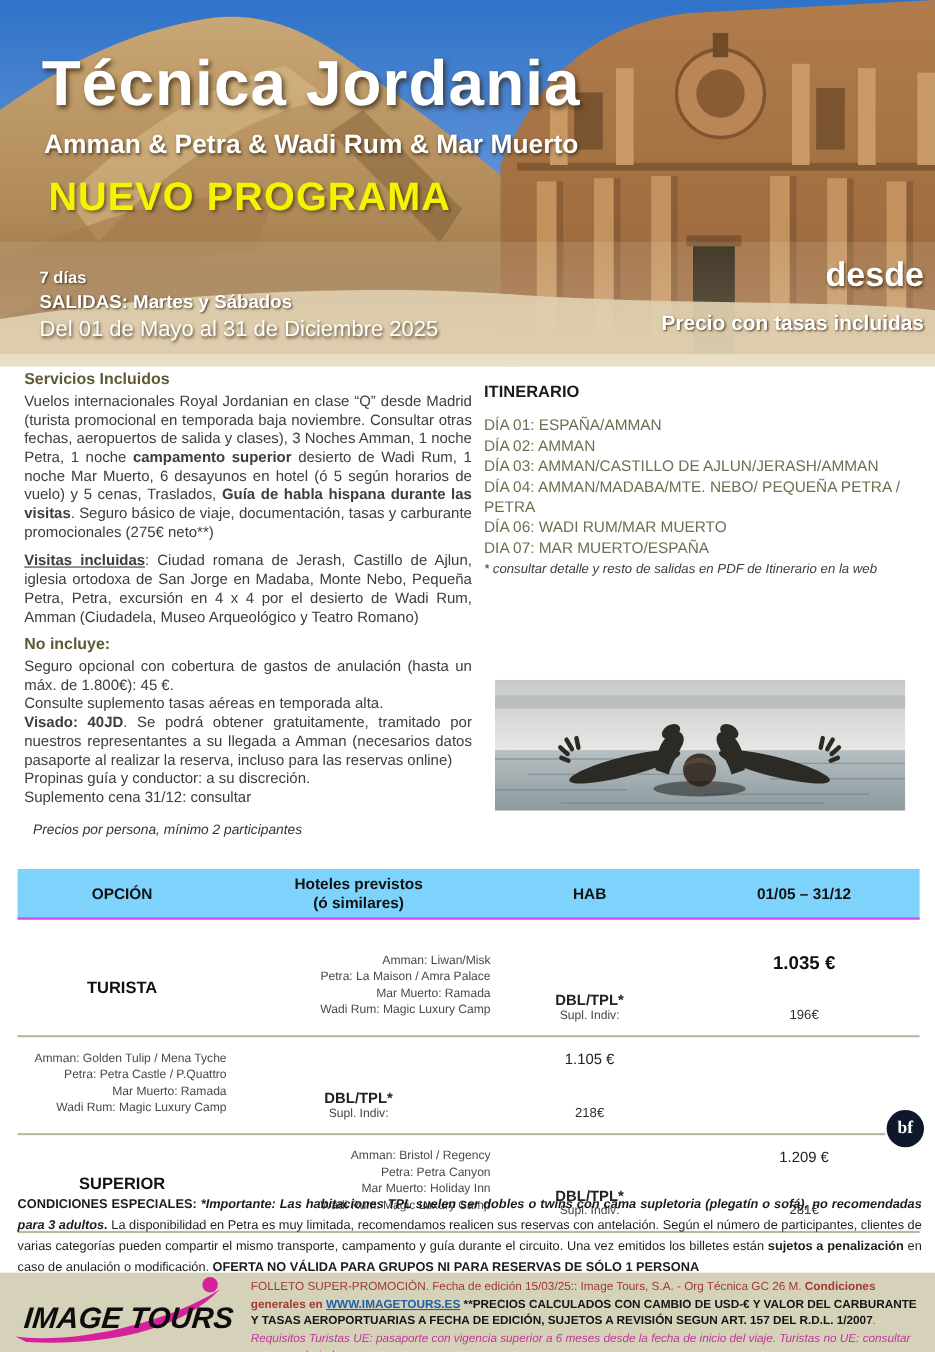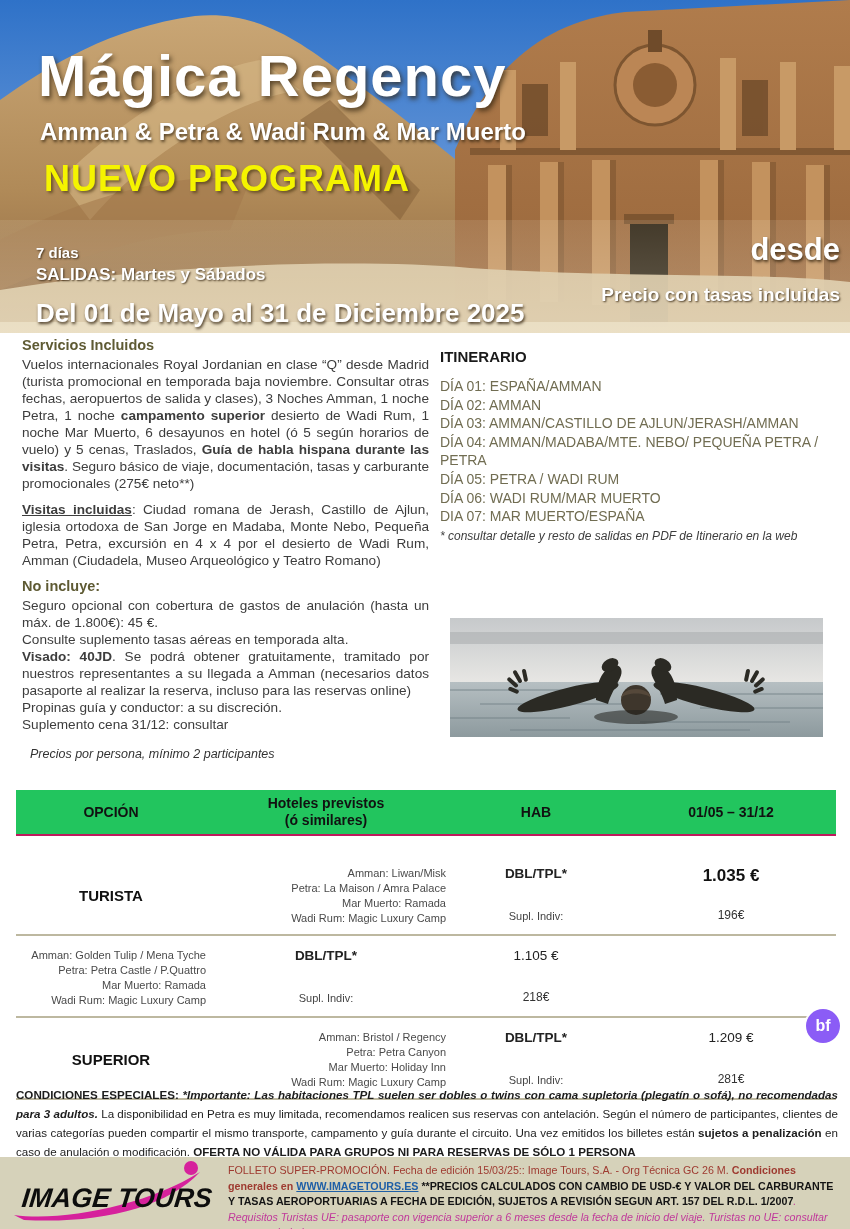--- a/index.html
+++ b/index.html
@@ -14,21 +14,21 @@
                 text-shadow:2px 3px 5px rgba(50,35,15,.75); letter-spacing:1px; }
   .hero-sub { position:absolute; left:40px; top:118px; font-size:24px; font-weight:bold; color:#fff;
               text-shadow:1px 2px 3px rgba(50,35,15,.8); }
   .hero-badge { position:absolute; left:44px; top:158px; font-size:36px; font-weight:bold; color:#f5f400;
                 text-shadow:2px 2px 3px rgba(60,45,10,.6); letter-spacing:1px; }
   .hero-band { position:absolute; left:0; top:220px; width:850px; height:113px;
                background:linear-gradient(rgba(255,250,235,.10), rgba(255,250,235,.28)); }
   .hero-left { position:absolute; left:36px; top:244px; color:#fff; }
   .hero-days { font-size:15px; font-weight:bold; text-shadow:1px 1px 2px rgba(50,35,15,.85); }
   .hero-salidas { font-size:17px; font-weight:bold; margin-top:4px; text-shadow:1px 1px 2px rgba(50,35,15,.85); }
-  .hero-dates { font-size:26px; font-weight:bold; margin-top:13px; text-shadow:1px 2px 3px rgba(50,35,15,.85); }
+  .hero-dates { font-size:20px; font-weight:normal; margin-top:3px; text-shadow:1px 2px 3px rgba(50,35,15,.85); }
   .hero-price { position:absolute; right:10px; top:232px; text-align:right; color:#fff; }
   .hero-price-row { display:flex; align-items:baseline; justify-content:flex-end; gap:14px; }
   .hero-desde { font-size:31px; font-weight:bold; text-shadow:1px 2px 3px rgba(50,35,15,.8); }
   .hero-amount { font-size:69px; font-weight:bold; line-height:64px; text-shadow:2px 3px 4px rgba(50,35,15,.7); letter-spacing:1px; }
   .hero-pricenote { font-size:19px; font-weight:bold; margin-top:16px; text-shadow:1px 1px 2px rgba(50,35,15,.85); }
 
   
   .col-left { position:absolute; left:22px; top:337px; width:407px; }
   .h-olive { color:#5e5a33; font-weight:bold; font-size:14.5px; margin-bottom:3px; }
   .para { font-size:13.6px; line-height:17px; text-align:justify; color:#3d3d3d; margin-bottom:9px; }
@@ -39,38 +39,38 @@
 
   .col-right { position:absolute; left:440px; top:348px; width:406px; }
   .headline-red { color:#e8140c; font-weight:bold; font-size:21px; letter-spacing:0px; margin-bottom:34px; }
   .itin-title { color:#1a1a1a; font-weight:bold; font-size:15px; margin-bottom:12px; }
   .itin-day { color:#716d52; font-size:14px; line-height:18.6px; }
   .itin-note { color:#3d3d3d; font-style:italic; font-size:12px; margin-top:3px; }
   .deadsea { position:absolute; left:450px; top:618px; width:373px; height:119px; }
 
   
   .ptable { position:absolute; left:16px; top:790px; width:820px; }
-  .t-head { display:grid; grid-template-columns:190px 240px 180px 210px; background:#22c55e;
-            height:46px; align-items:center; border-bottom:2px solid #be185d; }
+  .t-head { display:grid; grid-template-columns:190px 240px 180px 210px; background:#7dd3fc;
+            height:46px; align-items:center; border-bottom:2px solid #d946ef; }
   .t-head .hc { text-align:center; font-weight:bold; font-size:14px; color:#111; line-height:17px; }
   .t-row { display:grid; grid-template-columns:190px 240px 180px 210px; padding:10px 0 8px 0; }
   .t-row + .t-row { border-top:2px solid #bdb8a0; }
   .t-row:last-child { border-bottom:2px solid #bdb8a0; }
   .t-row.first { margin-top:18px; }
   .cell-opt { display:flex; align-items:center; justify-content:center; font-weight:bold; font-size:15px; color:#111; }
   .cell-hotels { text-align:right; font-size:11px; color:#4a4a4a; line-height:15px; padding-top:2px; }
   .cell-hab, .cell-price { display:flex; flex-direction:column; justify-content:space-between; text-align:center; padding:2px 0 4px 0; }
-  .hab1 { font-size:13.5px; font-weight:600; color:#222; }
+  .hab1 { font-size:13.5px; font-weight:600; color:#222;margin-top:36px; }
   .hab2 { font-size:11px; color:#444; }
   .price-big { font-size:17px; font-weight:bold; color:#111; }
   .price-md { font-size:13.5px; color:#222; }
   .price-sup { font-size:12px; color:#333; }
   .bf-badge { position:absolute; left:806px; top:1009px; width:34px; height:34px; border-radius:50%;
-              background:#8b5cf6; color:#fff; font-weight:bold; font-size:16px; display:flex;
-              align-items:center; justify-content:center; box-shadow:0 0 0 2px rgba(255,255,255,.9); }
+              background:#0f172a; color:#fff; font-weight:bold; font-size:16px; display:flex;
+              align-items:center; justify-content:center; box-shadow:0 0 0 2px rgba(255,255,255,.9);font-family:Liberation Serif, serif; }
 
   
   .conditions { position:absolute; left:16px; top:1085px; width:822px; font-size:11.6px; line-height:19px;
                 text-align:justify; color:#1c1c1c; }
 
   
   .footer { position:absolute; left:0; top:1157px; width:850px; height:72px; background:#d6d2ba; }
   .logo { position:absolute; left:8px; top:2px; width:212px; height:68px; }
   .logo-text { position:absolute; left:14px; top:24px; font-size:27px; font-weight:bold; font-style:italic;
                color:#0d0d0d; letter-spacing:0px; transform:skewX(-6deg); white-space:nowrap; }
@@ -149,21 +149,21 @@
           <rect x="824" y="165" width="6" height="135"></rect>
       </g>
 
       <rect x="630" y="222" width="38" height="105" fill="#2e2414"></rect>
       <rect x="624" y="214" width="50" height="10" fill="#7d5530"></rect>
 
       <path d="M0,290 C150,265 350,258 470,268 C620,278 760,272 850,282 L850,333 L0,333 Z" fill="#d8c5a2" opacity=".92"></path>
       <rect x="0" y="322" width="850" height="11" fill="#e4d7b9" opacity=".9"></rect>
     </svg>
 
-    <div class="hero-title">Mágica Regency</div>
+    <div class="hero-title">Técnica Jordania</div>
     <div class="hero-sub">Amman &amp; Petra &amp; Wadi Rum &amp; Mar Muerto</div>
     <div class="hero-badge">NUEVO PROGRAMA</div>
     <div class="hero-band"></div>
     <div class="hero-left">
       <div class="hero-days">7 días</div>
       <div class="hero-salidas">SALIDAS: Martes y Sábados</div>
       <div class="hero-dates">Del 01 de Mayo al 31 de Diciembre 2025</div>
     </div>
     <div class="hero-price">
       <div class="hero-price-row">
@@ -185,21 +185,20 @@
     <p class="para" style="margin-bottom:0">Suplemento cena 31/12: consultar</p>
     <div class="note-italic">Precios por persona, mínimo 2 participantes</div>
   </div>
 
   <div class="col-right">
     <div class="itin-title">ITINERARIO</div>
     <div class="itin-day">DÍA 01: ESPAÑA/AMMAN</div>
     <div class="itin-day">DÍA 02: AMMAN</div>
     <div class="itin-day">DÍA 03: AMMAN/CASTILLO DE AJLUN/JERASH/AMMAN</div>
     <div class="itin-day">DÍA 04: AMMAN/MADABA/MTE. NEBO/ PEQUEÑA PETRA / PETRA</div>
-    <div class="itin-day">DÍA 05: PETRA / WADI RUM</div>
     <div class="itin-day">DÍA 06: WADI RUM/MAR MUERTO</div>
     <div class="itin-day">DIA 07: MAR MUERTO/ESPAÑA</div>
     <div class="itin-note">* consultar detalle y resto de salidas en PDF de Itinerario en la web</div>
   </div>
 
   <svg class="deadsea" viewBox="0 0 373 119">
     <defs>
       <linearGradient id="dsky" x1="0" y1="0" x2="0" y2="1">
         <stop offset="0" stop-color="#c6c9cb"></stop>
           <stop offset="1" stop-color="#e9e8e5"></stop>

